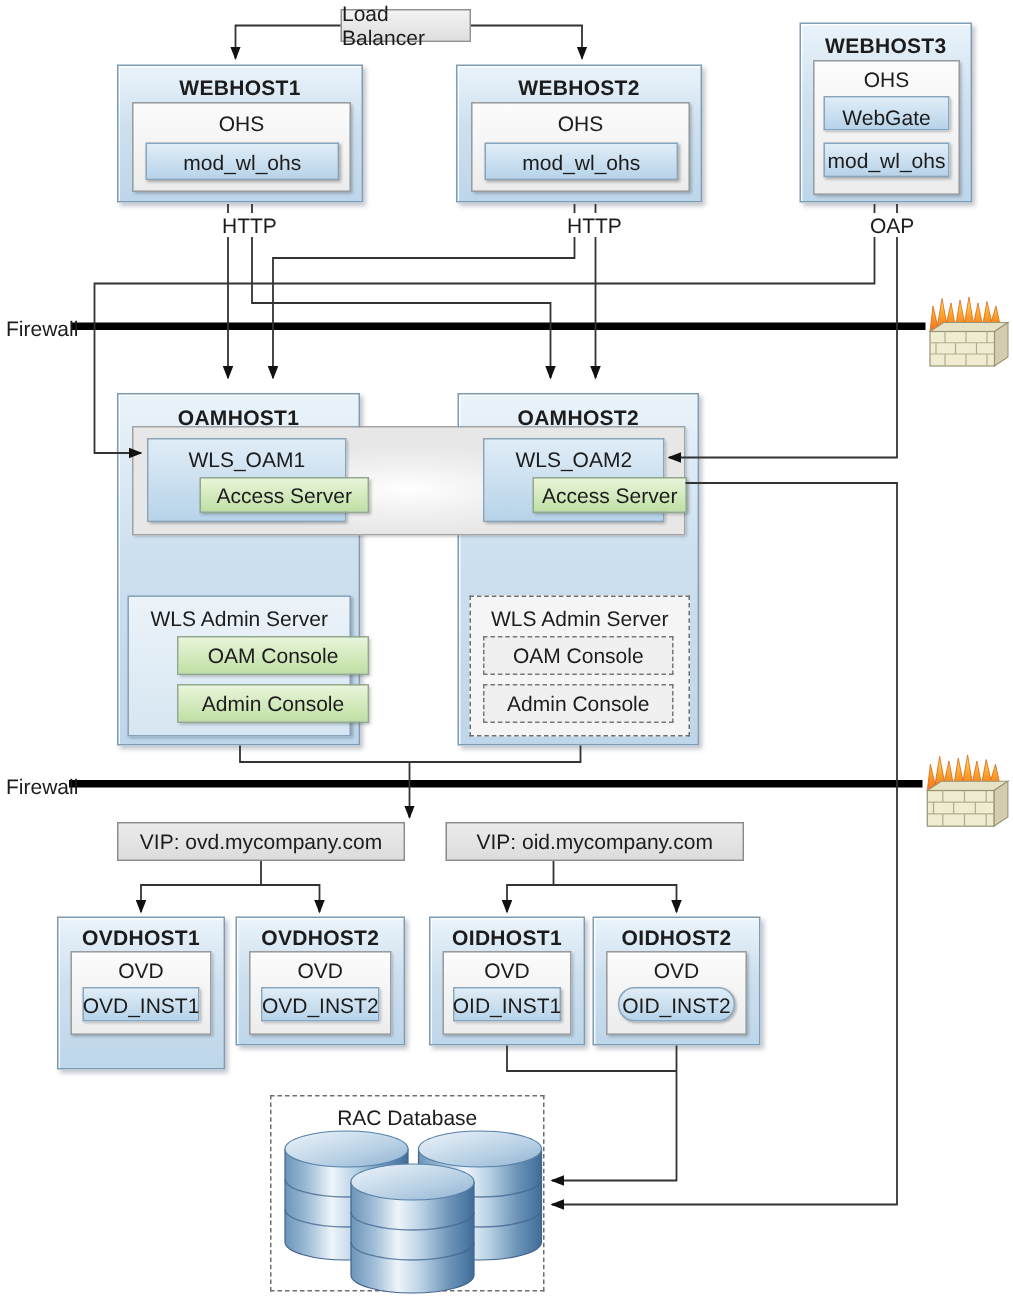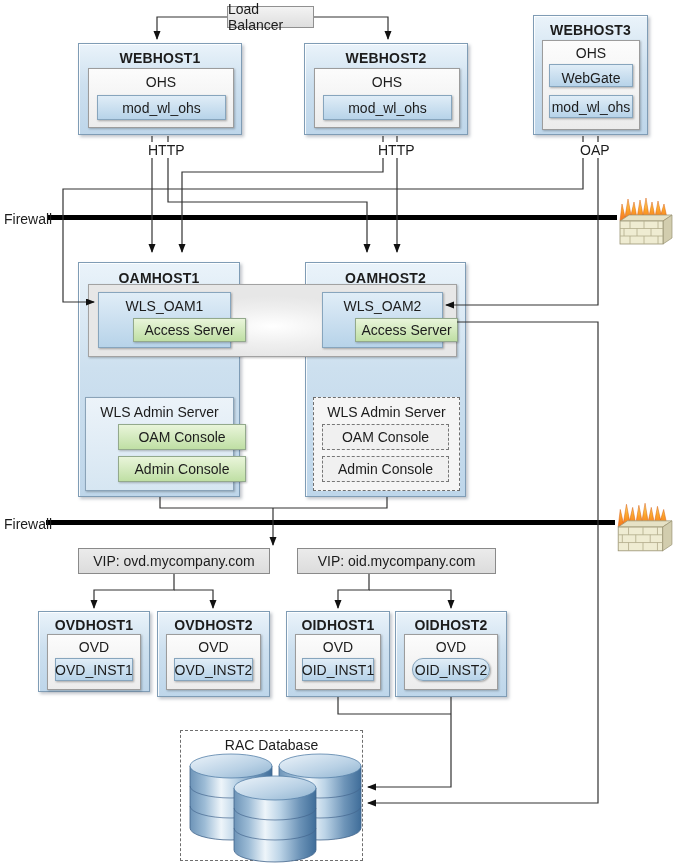--- a/index.html
+++ b/index.html
@@ -134,21 +134,21 @@
     <use href="#brickwall"></use>
   </svg>
 
   <div class="abs vipbar vc" style="left:78px;top:548px;width:192px;height:26px;">
     <span>VIP: ovd.mycompany.com</span>
   </div>
   <div class="abs vipbar vc" style="left:269px;top:548px;width:199px;height:26px;margin-left:28px;">
     <span>VIP: oid.mycompany.com</span>
   </div>
 
-  <div class="abs host" style="left:38px;top:611px;width:112px;height:81px;">
+  <div class="abs host" style="left:38px;top:611px;width:112px;height:102px;">
     <div class="host-title" style="padding-top:5px;">OVDHOST1</div>
     <div class="abs panel" style="left:8px;top:22px;width:94px;height:56px;">
       <div style="padding-top:4px;">OVD</div>
       <div class="abs bluebox vc" style="left:7px;top:23px;width:78px;height:23px;">
         <span>OVD_INST1</span>
       </div>
     </div>
   </div>
   <div class="abs host" style="left:157px;top:611px;width:113px;height:86px;">
     <div class="host-title" style="padding-top:5px;">OVDHOST2</div>

